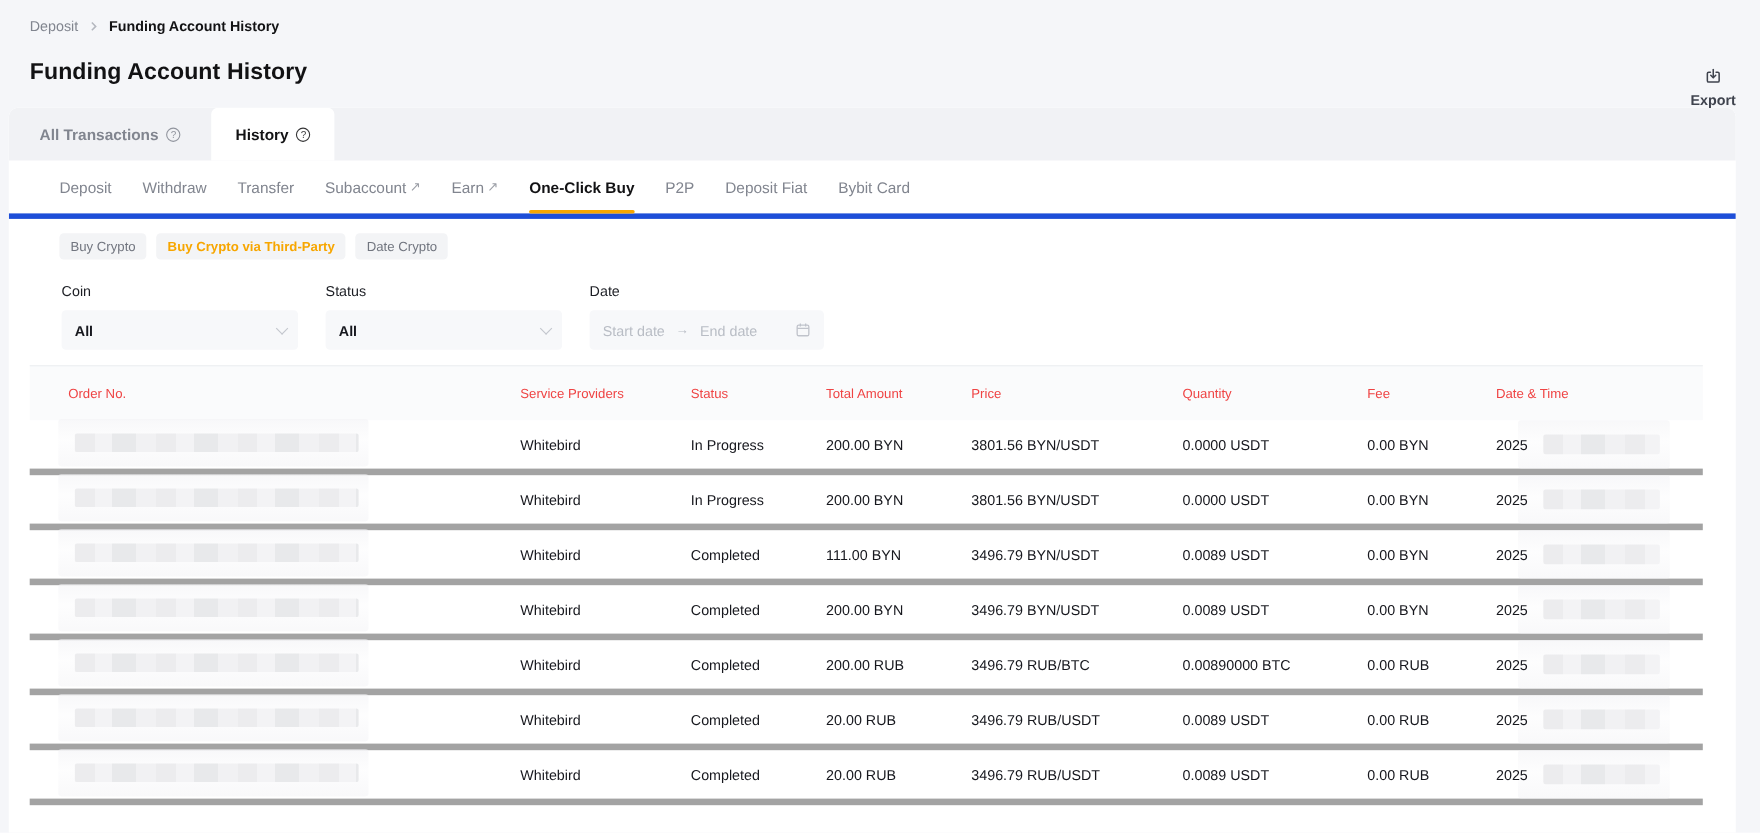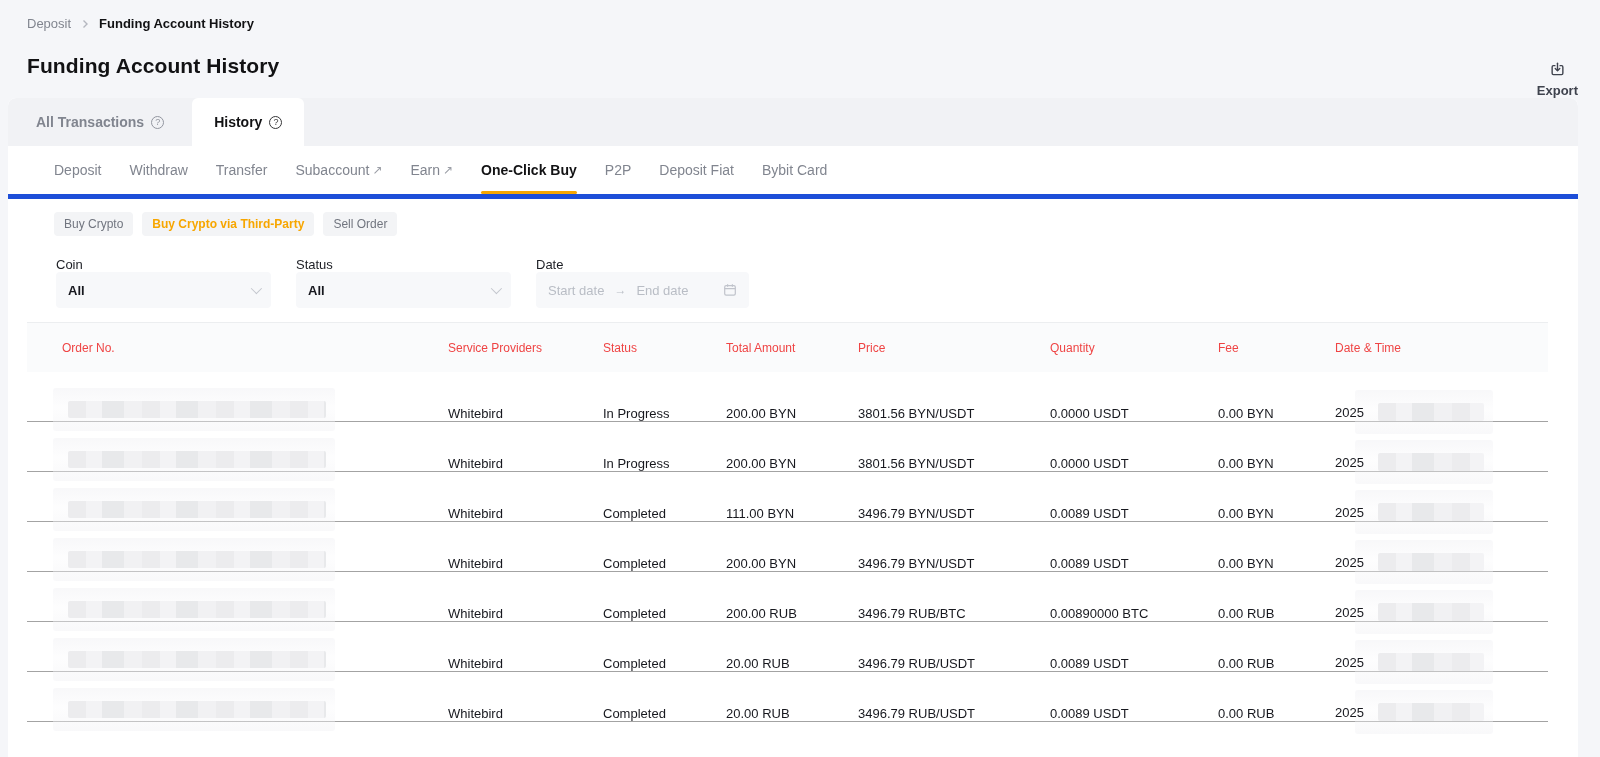--- a/index.html
+++ b/index.html
@@ -66,21 +66,21 @@
   
   .chips { display:flex; gap:9px; margin:13px 0 0 46px; }
   .chip {
     background:#f3f4f6; border-radius:4px; padding:5px 10px;
     font-size:12px; color:#71757f; cursor:pointer; white-space:nowrap;
   }
   .chip.active { color:#f7a600; font-weight:700; }
 
   
   .filters { display:flex; gap:25px; margin:21px 0 0 48px; }
-  .flabel { font-size:13px; color:#1c1e24; }
+  .flabel { font-size:13px; color:#1c1e24; margin-bottom:10px; }
   .select, .daterange {
     width:215px; height:36px; background:#f7f8fa; border-radius:4px;
     display:flex; align-items:center; padding:0 12px; cursor:pointer;
   }
   .sval { font-size:13px; font-weight:600; color:#17181e; flex:1; }
   .chev {
     width:8px; height:8px; border-right:1.4px solid #c3c6cd; border-bottom:1.4px solid #c3c6cd;
     transform:rotate(45deg) translateY(-2px);
   }
   .daterange { width:213px; gap:10px; }
@@ -89,25 +89,25 @@
   .daterange .cal { margin-left:auto; display:flex; }
 
   
   .table { margin:14px 30px 0 19px; }
   .thead {
     display:flex; align-items:center; height:50px;
     background:#fafbfc; border-top:1px solid #eceef0;
     font-size:12px; color:#ef4444;
   }
   .trow {
-    display:flex; align-items:flex-end; height:50px;
-    border-bottom:1px solid #a3a3a3; font-size:13px; color:#17181e;
+    display:flex; align-items:center; height:50px;
+    border-bottom:6px solid #a3a3a3; font-size:13px; color:#17181e;
   }
   .c0 { width:421px; padding-left:35px; }
-  .c1 { width:155px; }
+  .c1 { width:155px;margin-left:25px; }
   .c2 { width:123px; }
   .c3 { width:132px; }
   .c4 { width:192px; }
   .c5 { width:168px; }
   .c6 { width:117px; }
   .c7 { flex:1; display:flex; align-items:center; }
 
   
   .halo { position:relative; display:inline-flex; align-items:center; }
   .halo::before {
@@ -190,21 +190,21 @@
         <span>Deposit Fiat</span>
       </div>
       <div class="subtab">
         <span>Bybit Card</span>
       </div>
     </div>
 
   <div class="chips">
       <div class="chip"><span>Buy Crypto</span></div>
       <div class="chip active"><span>Buy Crypto via Third-Party</span></div>
-      <div class="chip"><span>Sell Order</span></div>
+      <div class="chip"><span>Date Crypto</span></div>
     </div>
 
   <div class="filters">
     <div class="fgroup">
       <div class="flabel">Coin</div>
       <div class="select">
         <span class="sval">All</span>
         <span class="chev"></span>
       </div>
     </div>

